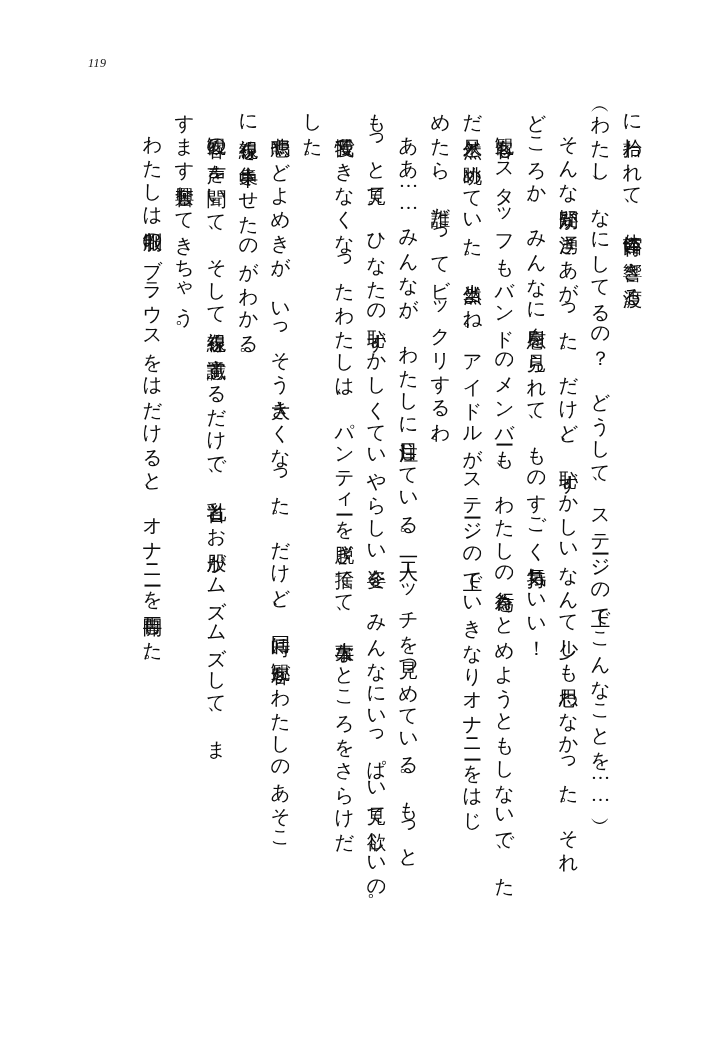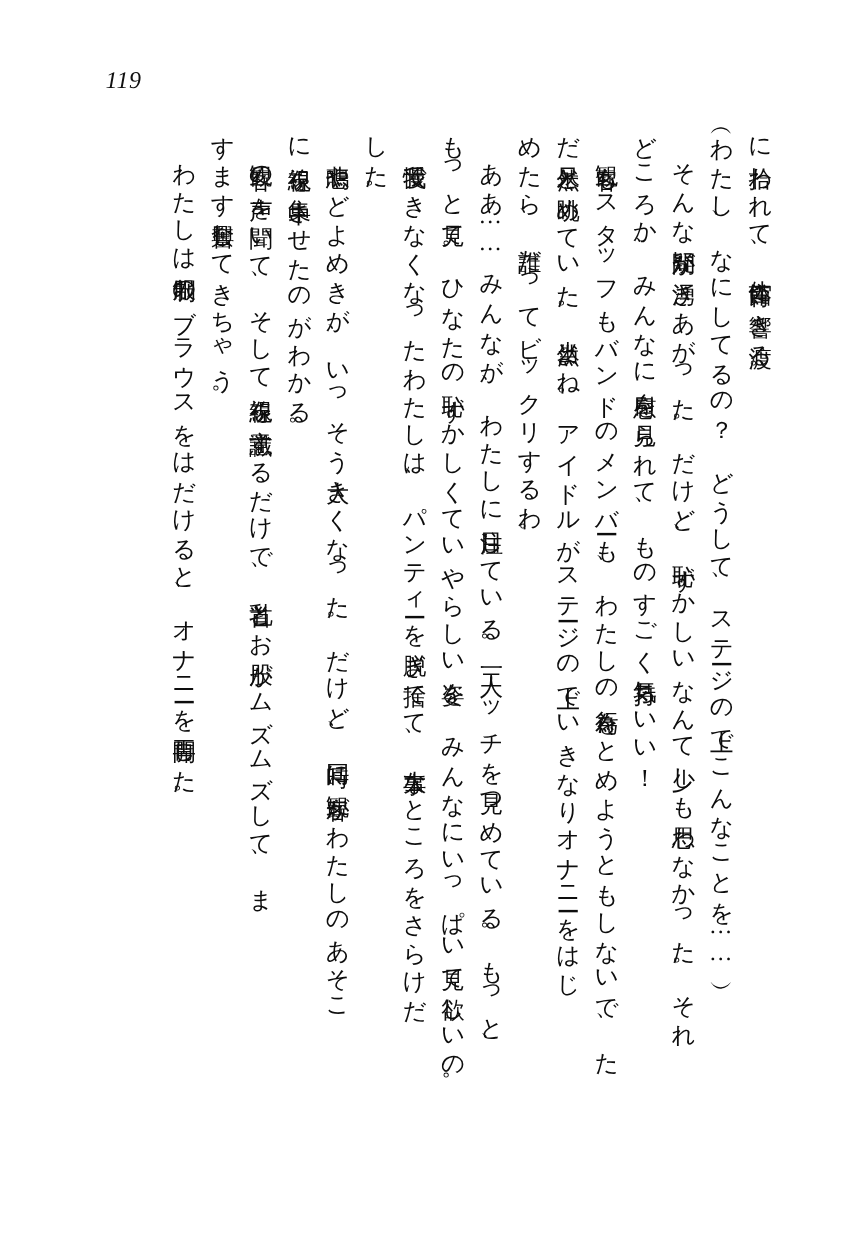--- a/index.html
+++ b/index.html
@@ -18,21 +18,21 @@
     position: relative;
     width: 708px;
     height: 1050px;
     background: #ffffff;
     box-sizing: border-box;
   }
   .page-number {
     position: absolute;
     top: 56px;
     left: 88px;
-    font-size: 20px;
+    font-size: 12px;
     font-style: italic;
     font-family: "Liberation Serif", "DejaVu Serif", serif;
     letter-spacing: 0.5px;
     color: #111111;
   }
   .text-block {
     position: absolute;
     top: 100px;
     left: 62px;
     width: 580px;

